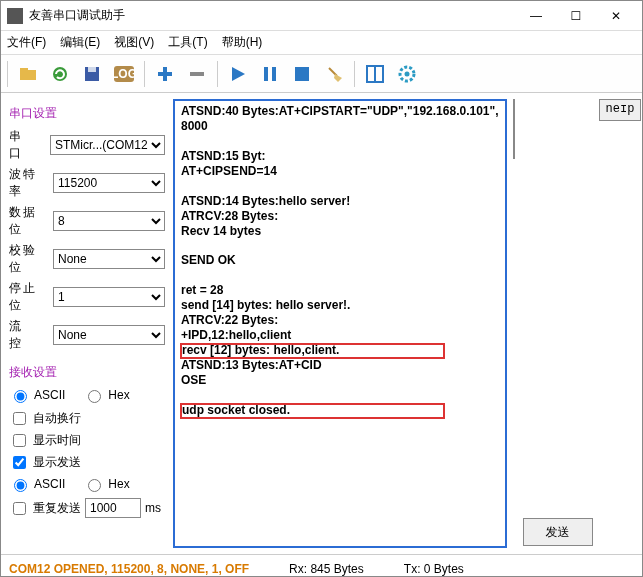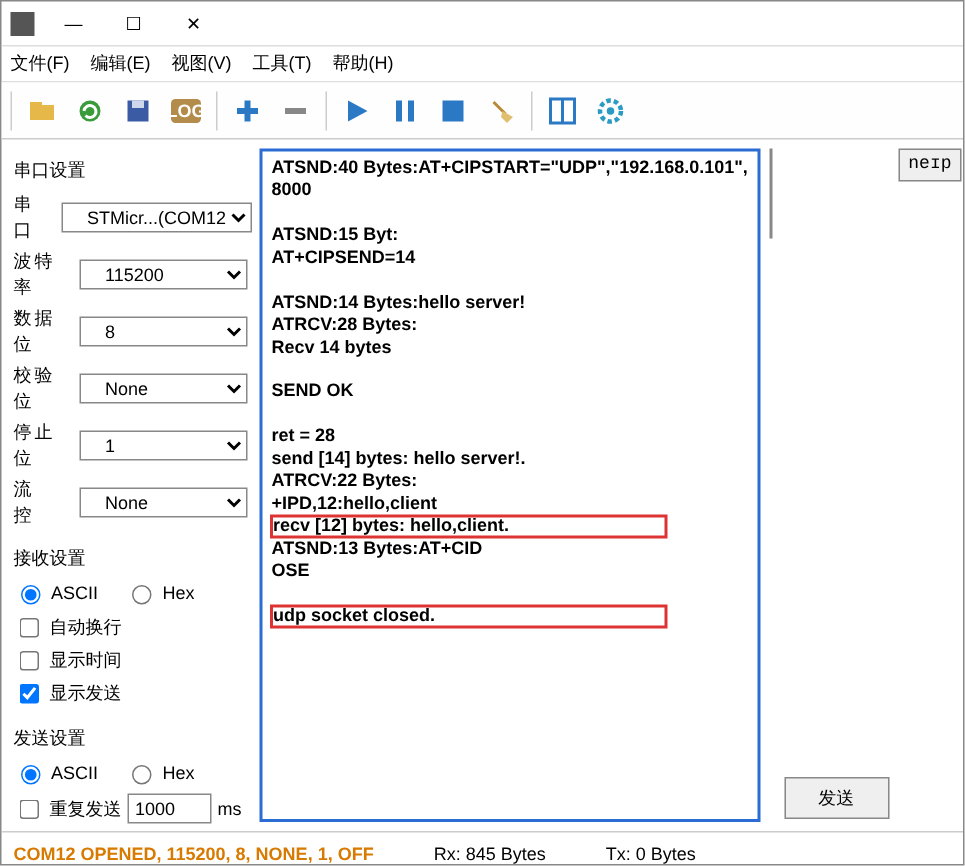--- a/index.html
+++ b/index.html
@@ -7,44 +7,45 @@
   .titlebar { height: 30px; display: flex; align-items: center; padding: 0 6px; border-bottom: 1px solid #ddd; }
   .titlebar .icon { width: 16px; height: 16px; background: #555; margin-right: 6px; display:inline-block;}
   .titlebar .title { flex: 1; }
   .titlebar .winbtn { width: 40px; height: 24px; text-align: center; line-height: 24px; }
   .menubar { height: 24px; display: flex; align-items: center; padding: 0 6px; gap: 14px; border-bottom: 1px solid #ddd; }
   .toolbar { height: 38px; display: flex; align-items: center; padding: 0 4px; gap: 4px; border-bottom: 1px solid #ccc; background:#fefefe;}
   .toolbar .sep { width: 1px; height: 26px; background: #ccc; margin: 0 2px; }
   .tbtn { width: 28px; height: 28px; display:flex; align-items:center; justify-content:center; border:1px solid transparent; }
   .body { display: flex; height: calc(100% - 30px - 24px - 38px - 22px); }
   .leftpanel { width: 172px; padding: 6px 8px; }
-  .fieldset-title { color: #000000; margin: 6px 0 6px 0; }
+  .fieldset-title { color: #a21caf; margin: 6px 0 6px 0; }
   .row { display: flex; align-items: center; margin: 4px 0; gap: 4px; }
   .row label { width: 40px; letter-spacing: 2px; }
-  .row select { flex:1; height: 20px; border:1px solid #888; background:#fff; padding-left:12px;}
+  .row select { flex:1; height: 20px; border:1px solid #888; background:#fff; padding-left:0;}
   .chk { display:flex; align-items:center; gap:4px; margin:3px 0;}
   .radio { display:flex; align-items:center; gap:4px;}
   .radios { display:flex; gap:18px; margin:4px 0 6px 0;}
   .spin { width:56px; height:20px; border:1px solid #888; padding-left:4px;}
   .mainarea { flex:1; display:flex; flex-direction:row; padding:6px 8px 6px 0; gap:6px;}
   .output { flex:1; border:2px solid #2b6cd4; background:#fff; padding:4px 6px; font-family: "Courier New", monospace; font-weight:bold; font-size:13px; line-height:1.15; white-space:pre; overflow:hidden; position:relative;}
   .hl { outline:2px solid #d33; outline-offset:-1px; display:inline-block; padding:0 1px;}
   .sendbox { height:60px; border:1px solid #888; background:#fff; }
   .sendrow { display:flex; gap:8px; align-items:flex-start;}
   .sendbtn { width:70px; height:28px; border:1px solid #888; background:#efefef; align-self:flex-end; margin-bottom:2px;}
   .helpbox { height:22px; border:1px solid #888; background:#efefef; color:#000000; padding:2px 6px; font-family:"Courier New",monospace;}
   .statusbar { position:absolute; bottom:0; left:0; right:0; height:22px; border-top:1px solid #ccc; display:flex; align-items:flex-end; padding:0 8px; gap:40px; font-size:12px;}
   .statusbar .com { color:#d87a00; font-weight:600;}
   svg{display:block;}
 </style>
 </head>
 <body>
 
 <div class="titlebar">
   <span class="icon"></span>
+  <span class="title">友善串口调试助手</span>
   <span class="winbtn">—</span>
   <span class="winbtn">☐</span>
   <span class="winbtn">✕</span>
 </div>
 
 <div class="menubar">
   <span>文件(F)</span>
   <span>编辑(E)</span>
   <span>视图(V)</span>
   <span>工具(T)</span>
@@ -171,21 +172,20 @@
       </label>
     <label class="chk">
         <input type="checkbox" style="">
         <span>显示时间</span>
       </label>
     <label class="chk">
         <input type="checkbox" checked="" style="">
         <span>显示发送</span>
       </label>
 
-    <div class="fieldset-title" style="margin-top:12px">发送设置</div>
     <div class="radios">
       <label class="radio">
           <input type="radio" checked="" style="">
           <span>ASCII</span>
         </label>
       <label class="radio">
           <input type="radio" style="">
           <span>Hex</span>
         </label>
     </div>

